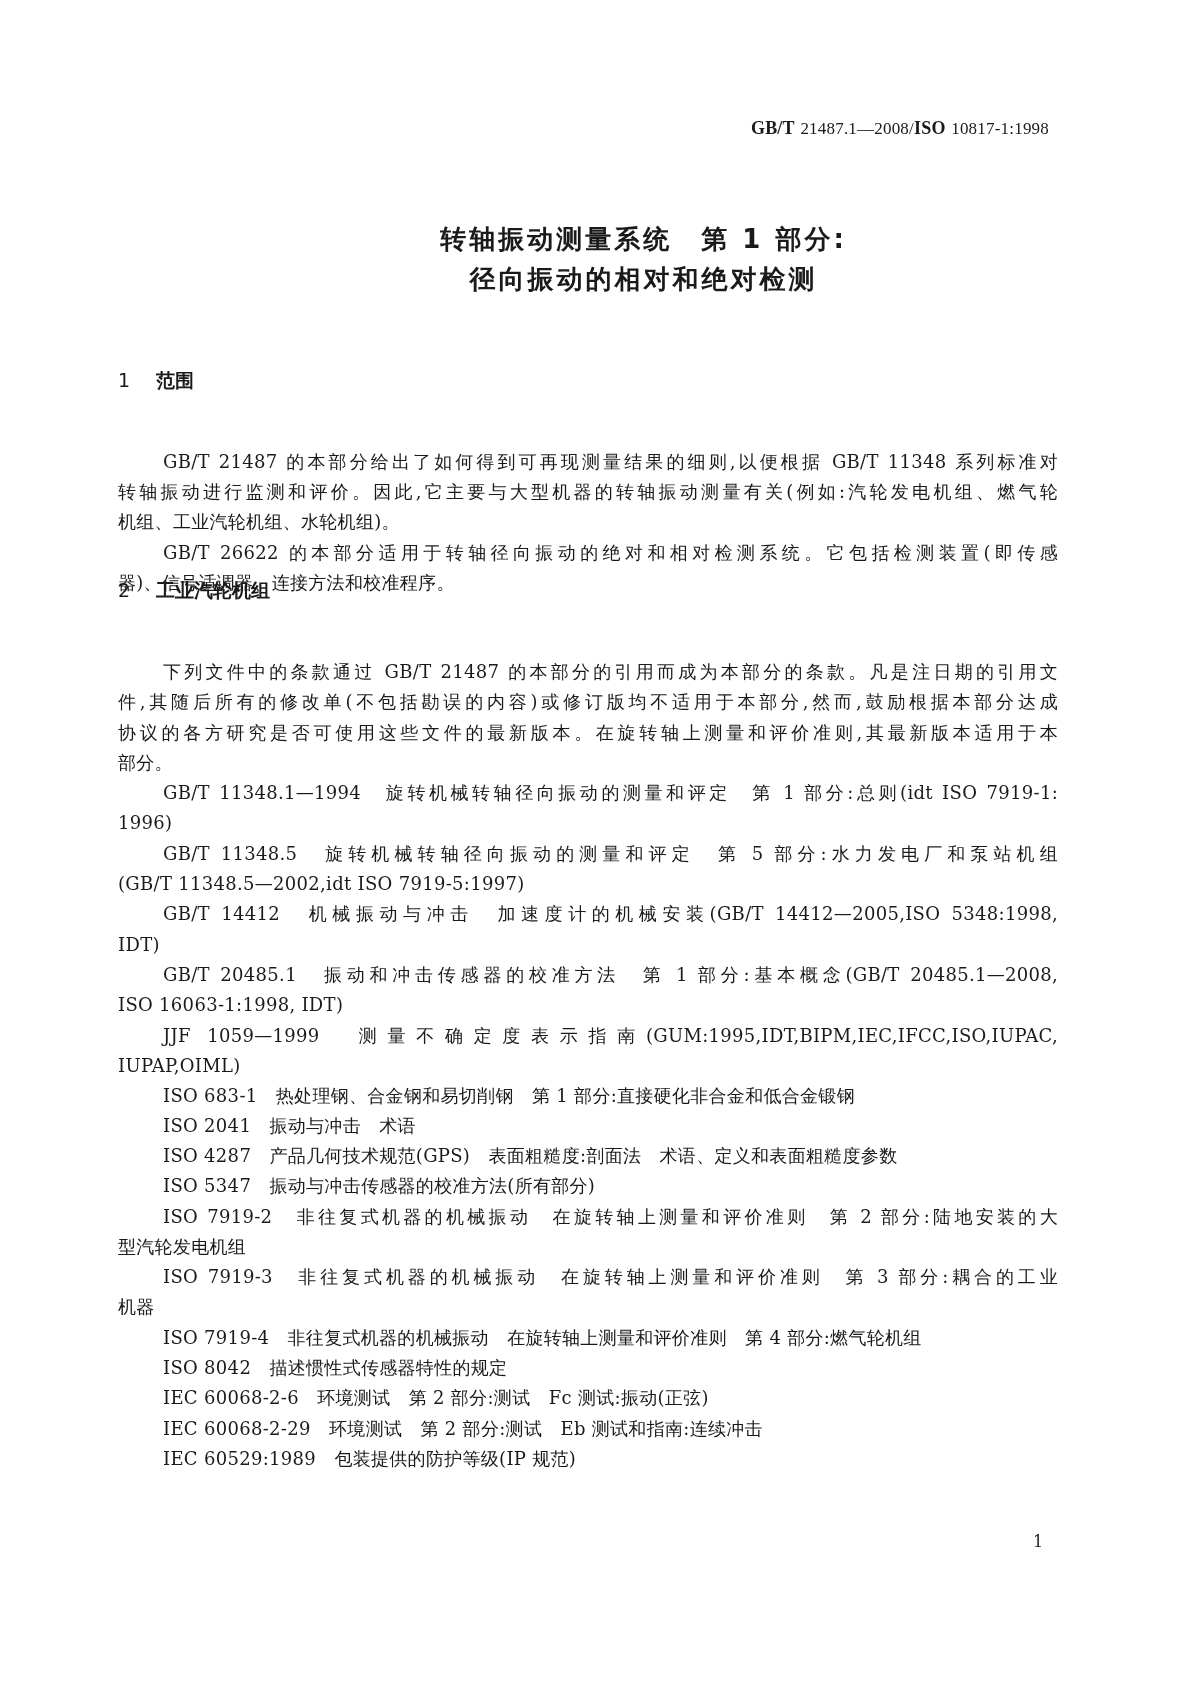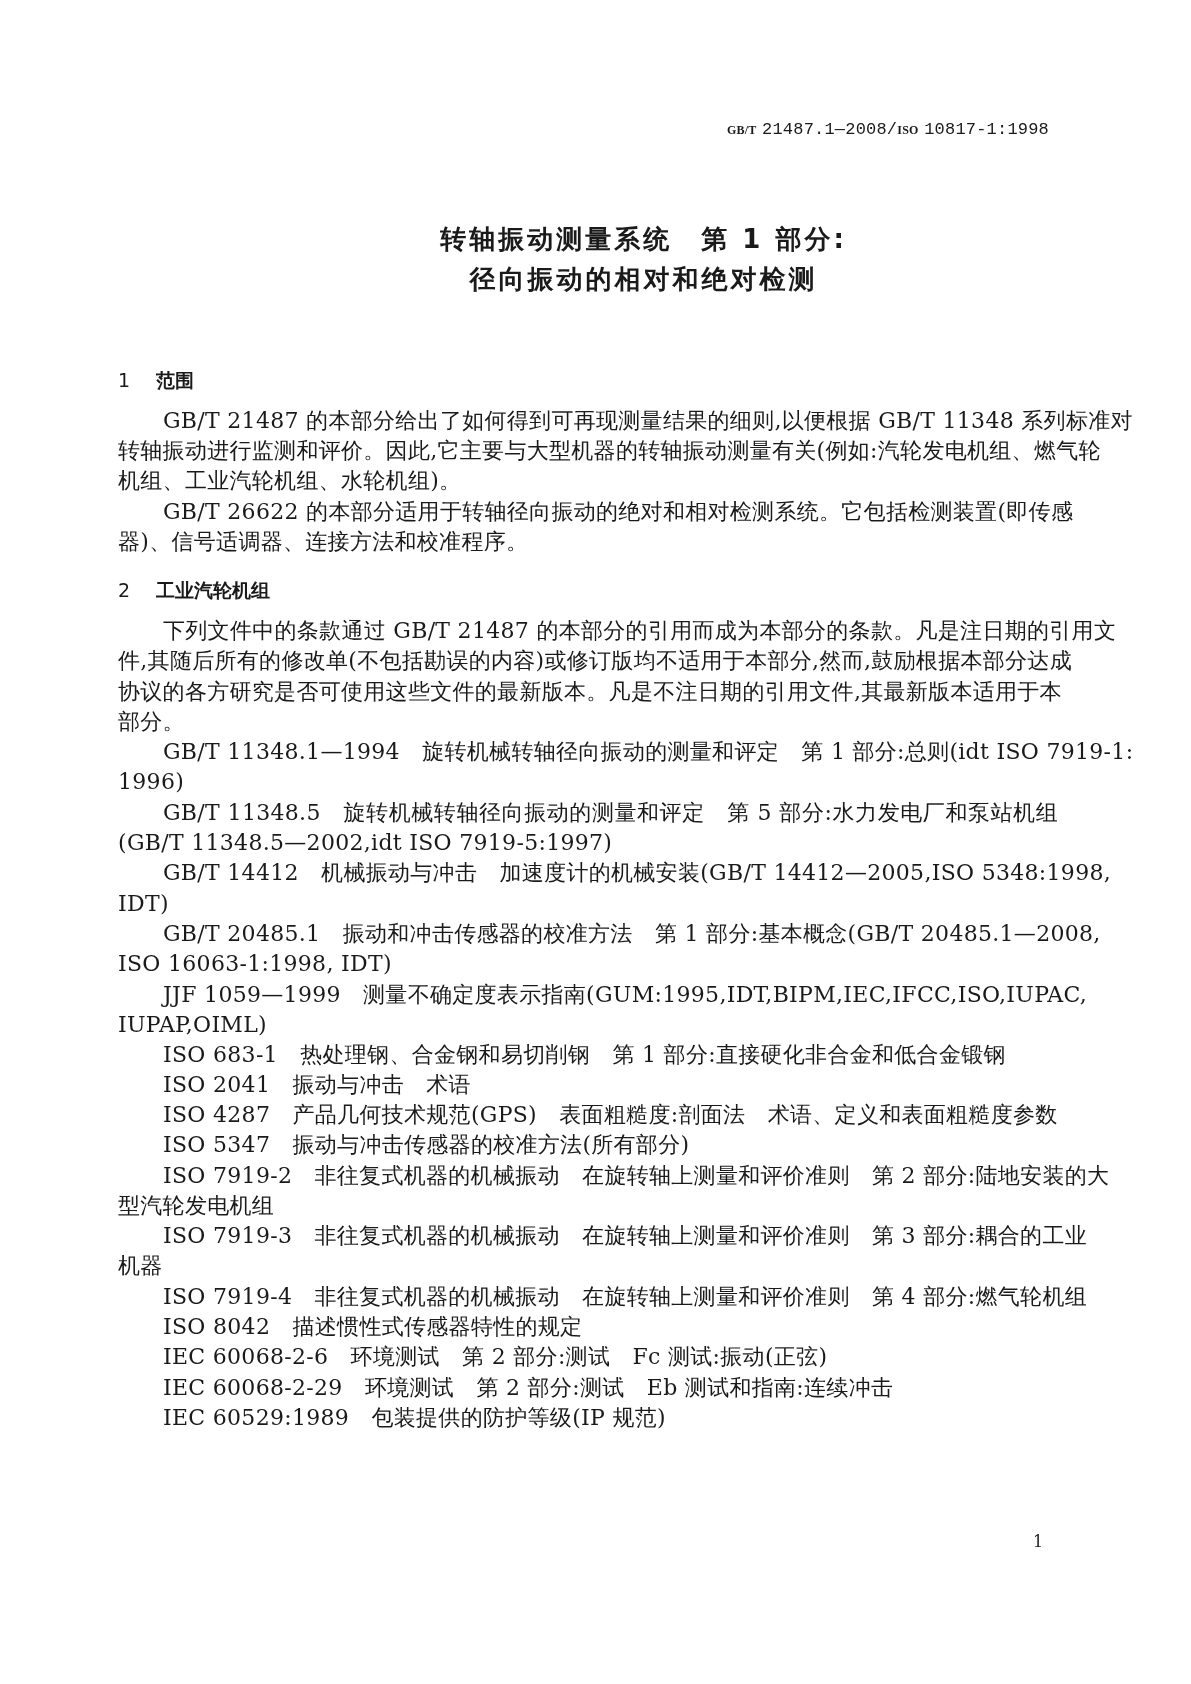--- a/index.html
+++ b/index.html
@@ -1,29 +1,29 @@
 <!DOCTYPE html>
 <html><head>
   <meta charset="utf-8">
   <style>
     html, body { margin: 0; padding: 0; background: #ffffff; }
     body { width: 1191px; height: 1684px; position: relative; overflow: hidden;
       font-family: "DejaVu Serif", "Liberation Serif", serif; color: #1a1a1a; }
     .std-id { position: absolute; top: 118px; right: 142px; font-size: 17px; letter-spacing: 0.2px; }
-    .std-id b { font-family: "Liberation Serif", serif; font-weight: bold; font-size: 12px; }
-    .std-id .num { font-family: Liberation Mono, monospace; }
+    .std-id b { font-family: "Liberation Serif", serif; font-weight: bold; font-size: 18px; }
+    .std-id .num { font-family: Liberation Serif, serif; }
     .title { position: absolute; left: 0; width: 1191px; text-align: center;
       font-family: "DejaVu Sans", sans-serif; font-weight: bold; font-size: 26px; letter-spacing: 3px; margin-left: 48px; }
     .title.l1 { top: 222px; }
     .title.l2 { top: 262px; }
     .heading { position: absolute; left: 118px; font-family: "DejaVu Sans", sans-serif;
       font-weight: bold; font-size: 19px; }
     .heading .hn { display: inline-block; width: 38px; font-weight: normal; }
-    .line { position: absolute; left: 118px; width: 940px; font-size: 22px; white-space: nowrap;
-      letter-spacing: 0.3px; line-height: 22px; }
+    .line { position: absolute; left: 118px; width: 940px; font-size: 18px; white-space: nowrap;
+      letter-spacing: 0.3px; line-height: 22px; margin-top: 41px; }
     .line.ind { left: 163px; width: 895px; }
     .line.just { text-align: justify; text-align-last: justify; }
     .page-num { position: absolute; top: 1532px; left: 1033px; font-size: 16px; }
   </style>
 </head>
 <body>
 
 <div class="std-id">
   <b>GB/T</b>
   <span class="num">21487.1—2008/</span><b>ISO</b>
@@ -40,21 +40,21 @@
 <div class="line just" style="top:440px">转轴振动进行监测和评价。因此,它主要与大型机器的转轴振动测量有关(例如:汽轮发电机组、燃气轮</div>
 <div class="line" style="top:470px">机组、工业汽轮机组、水轮机组)。</div>
 <div class="line ind just" style="top:501px">GB/T 26622 的本部分适用于转轴径向振动的绝对和相对检测系统。它包括检测装置(即传感</div>
 <div class="line" style="top:531px">器)、信号适调器、连接方法和校准程序。</div>
 
 <div class="heading" style="top:578px">
   <span class="hn">2</span><span>工业汽轮机组</span>
 </div>
 <div class="line ind just" style="top:620px">下列文件中的条款通过 GB/T 21487 的本部分的引用而成为本部分的条款。凡是注日期的引用文</div>
 <div class="line just" style="top:650px">件,其随后所有的修改单(不包括勘误的内容)或修订版均不适用于本部分,然而,鼓励根据本部分达成</div>
-<div class="line just" style="top:681px">协议的各方研究是否可使用这些文件的最新版本。凡是不注日期的引用文件,其最新版本适用于本</div>
+<div class="line just" style="top:681px">协议的各方研究是否可使用这些文件的最新版本。在旋转轴上测量和评价准则,其最新版本适用于本</div>
 <div class="line" style="top:711px">部分。</div>
 
 <div class="line ind just" style="top:741px">GB/T 11348.1—1994　旋转机械转轴径向振动的测量和评定　第 1 部分:总则(idt ISO 7919-1:</div>
 <div class="line" style="top:771px">1996)</div>
 <div class="line ind just" style="top:802px">GB/T 11348.5　旋转机械转轴径向振动的测量和评定　第 5 部分:水力发电厂和泵站机组</div>
 <div class="line" style="top:832px">(GB/T 11348.5—2002,idt ISO 7919-5:1997)</div>
 <div class="line ind just" style="top:862px">GB/T 14412　机械振动与冲击　加速度计的机械安装(GB/T 14412—2005,ISO 5348:1998,</div>
 <div class="line" style="top:893px">IDT)</div>
 <div class="line ind just" style="top:923px">GB/T 20485.1　振动和冲击传感器的校准方法　第 1 部分:基本概念(GB/T 20485.1—2008,</div>
 <div class="line" style="top:953px">ISO 16063-1:1998, IDT)</div>

